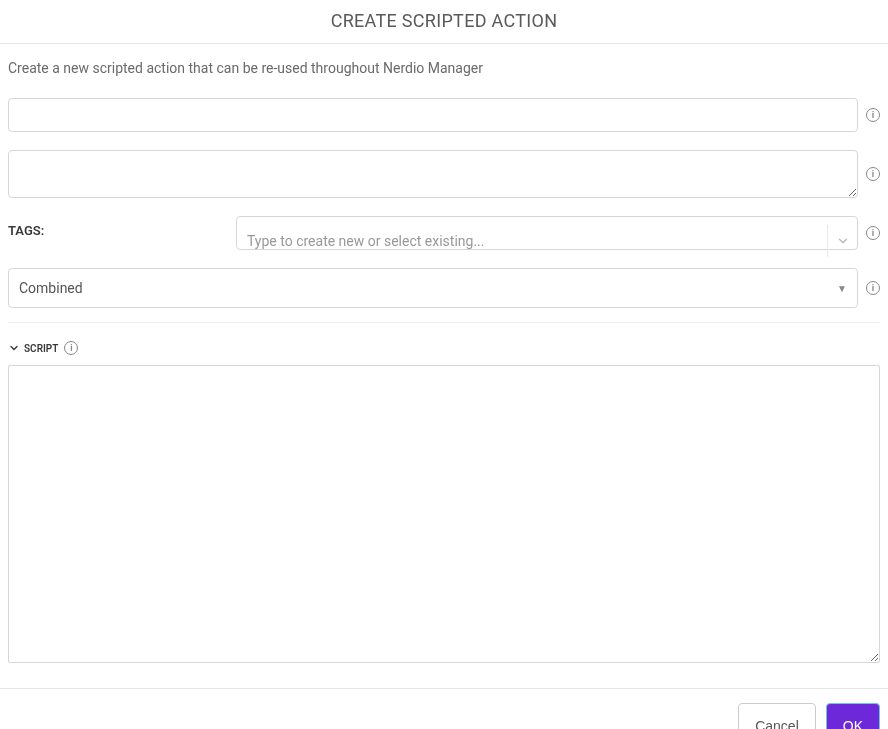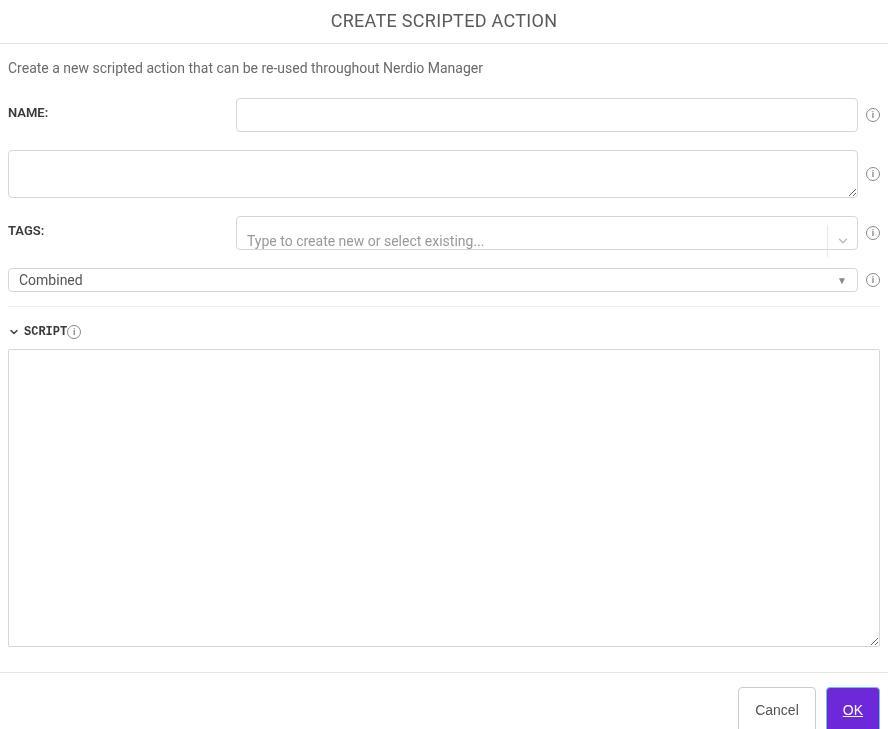--- a/index.html
+++ b/index.html
@@ -88,21 +88,21 @@
     .tags-arrow {
       width: 30px;
       height: 32px;
       display: flex;
       align-items: center;
       justify-content: center;
       border-left: 1px solid #e8e8e8;
     }
     .select-input {
       width: 100%;
-      height: 24px;
+      height: 40px;
       border: 1px solid #d6d6d6;
       border-radius: 4px;
       padding: 0 10px;
       display: flex;
       align-items: center;
       justify-content: space-between;
       position: relative;
       cursor: pointer;
       color: #555;
     }
@@ -139,23 +139,23 @@
       margin-bottom: 10px;
       cursor: pointer;
     }
     .script-chevron {
       margin-right: 4px;
       display: flex;
       align-items: center;
     }
     .script-label {
       font-weight: 600;
-      font-size: 12px;
+      font-size: 10px;
       color: #3a3a3a;
-      font-family: Liberation Mono, monospace;
+      margin-right: 6px;
     }
     .script-area {
       width: 100%;
       height: 298px;
       border: 1px solid #d6d6d6;
       border-radius: 2px;
       resize: both;
       font-family: inherit;
       font-size: 14px;
       padding: 8px;
@@ -195,21 +195,20 @@
 <body>
 
 <div class="header-row">
   <div class="header-title">CREATE SCRIPTED ACTION</div>
 </div>
 
 <div class="content">
   <div class="subtitle">Create a new scripted action that can be re-used throughout Nerdio Manager</div>
 
   <div class="form-row">
-    <div class="form-label">NAME:</div>
     <div class="form-control-wrap">
       <input type="text" class="text-input" value="" style="">
       <div class="info-icon">i</div>
     </div>
   </div>
 
   <div class="form-row">
     <div class="form-control-wrap">
       <textarea class="textarea-input" style=""></textarea>
       <div class="info-icon">i</div>

